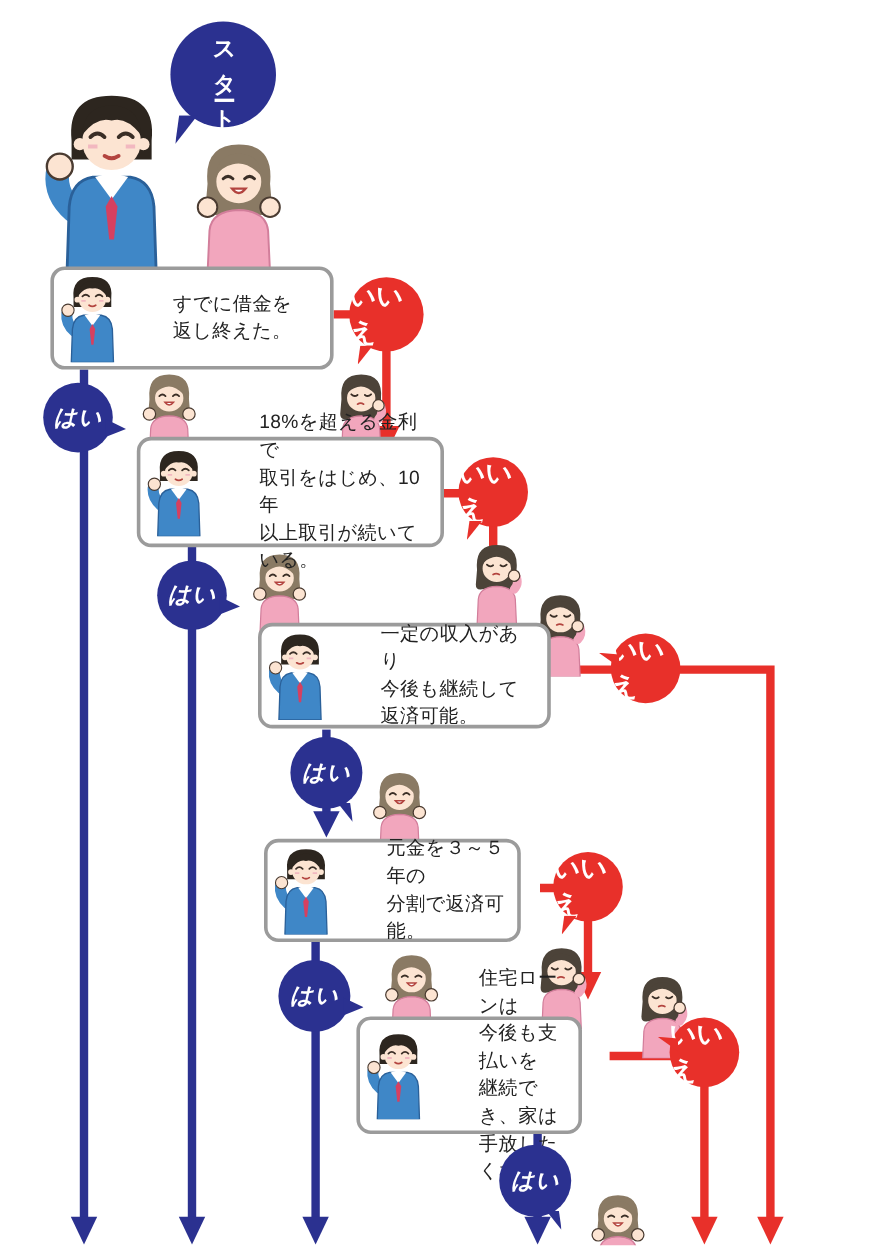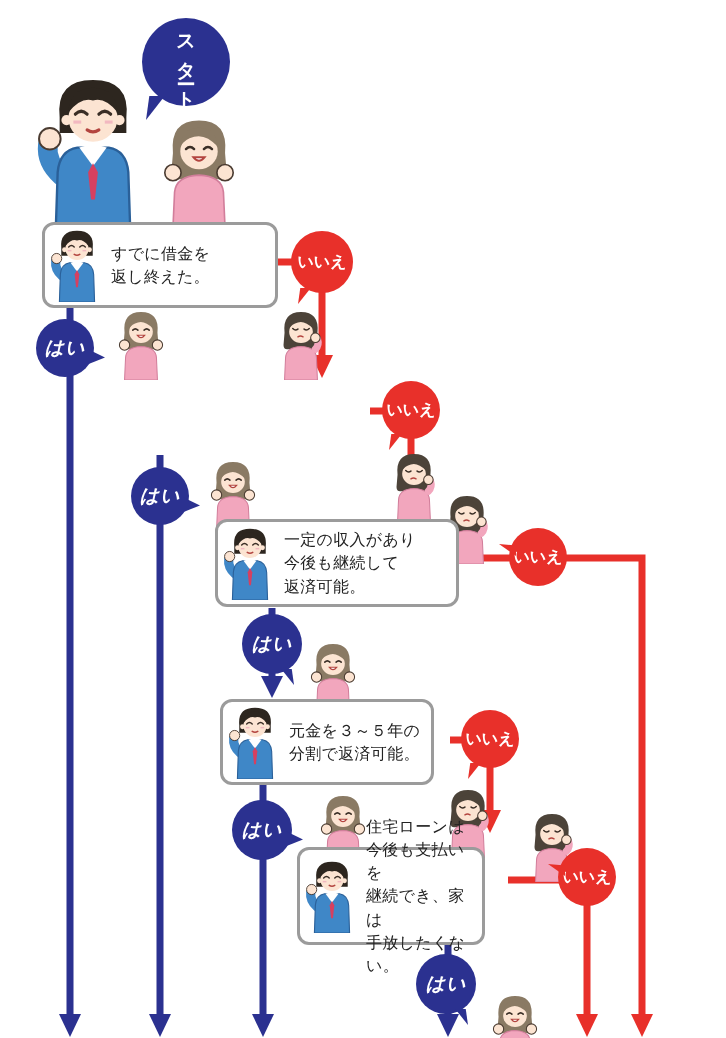--- a/index.html
+++ b/index.html
@@ -9,36 +9,37 @@
     --red:#e8302a;
     --boxborder:#9b9b9b;
   }
   #lines{position:absolute;left:0;top:0;z-index:1;}
   .chara{position:absolute;z-index:2;}
   .box{
     position:absolute;z-index:3;background:#fff;
     border:3px solid var(--boxborder);border-radius:12px;
     display:flex;align-items:center;box-sizing:border-box;
     padding:4px 8px 4px 4px;
+    gap:33px;
   }
   .box-man{flex:0 0 auto;}
   .box-text{
     white-space:pre-line;font-size:16px;line-height:1.44;color:#222;
     letter-spacing:.3px;font-weight:500;margin-left:6px;
   }
   .bubble{
     position:absolute;z-index:4;border-radius:50%;
     display:flex;align-items:center;justify-content:center;
     color:#fff;font-weight:bold;background:var(--bubble-bg);
   }
   .bubble::after{
     content:"";position:absolute;background:var(--bubble-bg);
   }
   .yes{--bubble-bg:var(--navy);width:58px;height:58px;font-size:19px;letter-spacing:1px;font-style:italic;}
-  .no{--bubble-bg:var(--red);width:58px;height:58px;font-size:16px;}
+  .no{--bubble-bg:var(--red);width:58px;height:58px;font-size:22px;}
   .start{
     --bubble-bg:var(--navy);width:88px;height:88px;
     writing-mode:vertical-rl;font-size:19px;letter-spacing:4px;
   }
   .tail-r::after{right:-11px;top:52%;width:17px;height:15px;
     clip-path:polygon(0 0,100% 55%,0 100%);}
   .tail-dl::after{left:7px;bottom:-11px;width:15px;height:16px;
     clip-path:polygon(15% 0,85% 0,0 100%);}
   .tail-dr::after{right:8px;bottom:-11px;width:15px;height:16px;
     clip-path:polygon(15% 0,85% 0,100% 100%);}
@@ -133,20 +134,28 @@
   <div class="bubble start tail-dl" style="left:142px;top:18px">スタート</div>
 
   <div class="box" style="left:42px;top:222px;width:236px;height:86px">
     <svg class="box-man" width="56" height="74">
         <use href="#sym-man"></use>
       </svg>
     <div class="box-text">すでに借金を
 返し終えた。</div>
   </div>
 
+  <div class="box" style="left:114px;top:364px;width:256px;height:92px">
+    <svg class="box-man" width="56" height="74">
+        <use href="#sym-man"></use>
+      </svg>
+    <div class="box-text">18%を超える金利で
+取引をはじめ、10年
+以上取引が続いている。</div>
+  </div>
 
   <div class="box" style="left:215px;top:519px;width:244px;height:88px">
     <svg class="box-man" width="56" height="74">
         <use href="#sym-man"></use>
       </svg>
     <div class="box-text">一定の収入があり
 今後も継続して
 返済可能。</div>
   </div>
 

